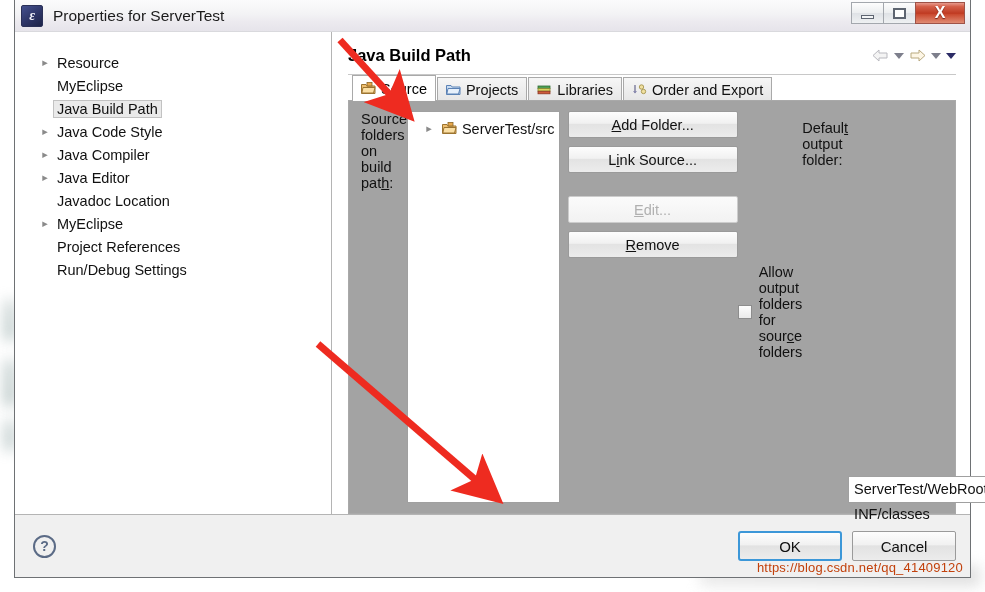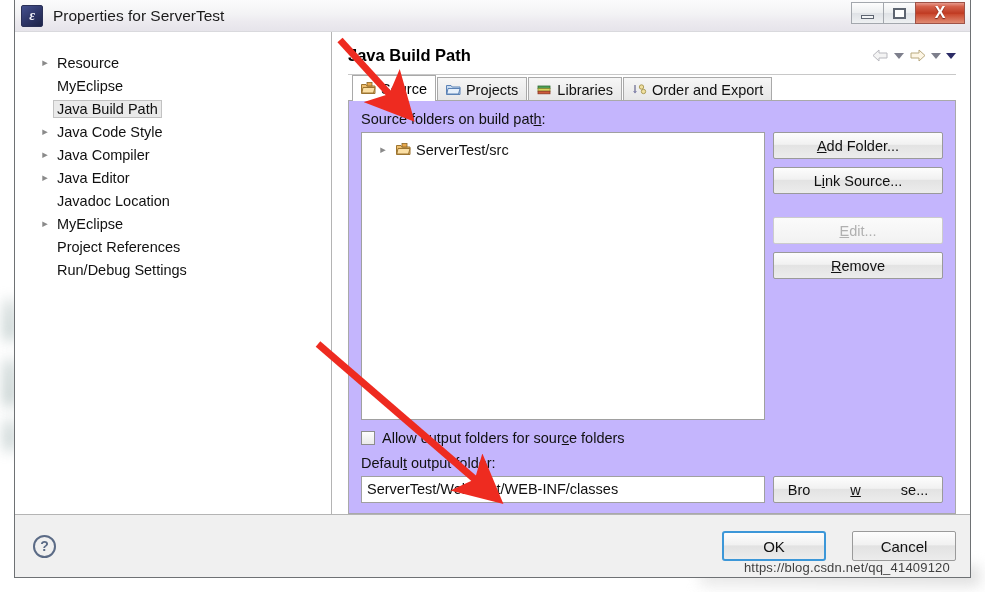--- a/index.html
+++ b/index.html
@@ -262,26 +262,25 @@
     border-color: #a9a9a9;
     position: relative;
     z-index: 3;
     color: #000;
   }
 
   
   .tab-panel {
     border: 1px solid #a9a9a9;
     margin-top: -1px;
-    background: #c4b5fd;
+    background: #a3a3a3;
     flex: 1 1 auto;
     padding: 10px 12px 10px 12px;
     box-sizing: border-box;
     display: flex;
-    flex-direction: column;
     min-height: 0;
     position: relative;
     z-index: 1;
   }
   .field-label {
     font-size: 14.5px;
     color: #111;
     margin-bottom: 5px;
   }
   .u { text-decoration: underline; }
@@ -384,21 +383,21 @@
     font-weight: bold;
     display: flex;
     align-items: center;
     justify-content: center;
     font-family: "Liberation Sans", sans-serif;
     box-sizing: border-box;
   }
   .footer-btns {
     margin-left: auto;
     display: flex;
-    gap: 26px;
+    gap: 10px;
   }
   .fbtn {
     width: 104px;
     height: 30px;
     border: 1px solid #9a9a9a;
     background: linear-gradient(180deg,#fdfdfd 0%,#f1f1f1 45%,#e2e2e2 50%,#ececec 100%);
     font-family: "Liberation Sans", sans-serif;
     font-size: 15px;
     color: #111;
     display: flex; align-items: center; justify-content: center;
@@ -406,24 +405,24 @@
     border-radius: 2px;
   }
   .fbtn.default {
     border: 2px solid #3c97d8;
     border-radius: 3px;
   }
 
   
   .watermark {
     position: absolute;
-    right: 20px;
+    right: 7px;
     bottom: 2px;
     font-size: 13px;
-    color: #404040;
+    color: #c2410c;
     font-family: "Liberation Sans", sans-serif;
     white-space: nowrap;
     letter-spacing: .2px;
   }
 
   
   .annot {
     position: absolute;
     inset: 0;
     pointer-events: none;

